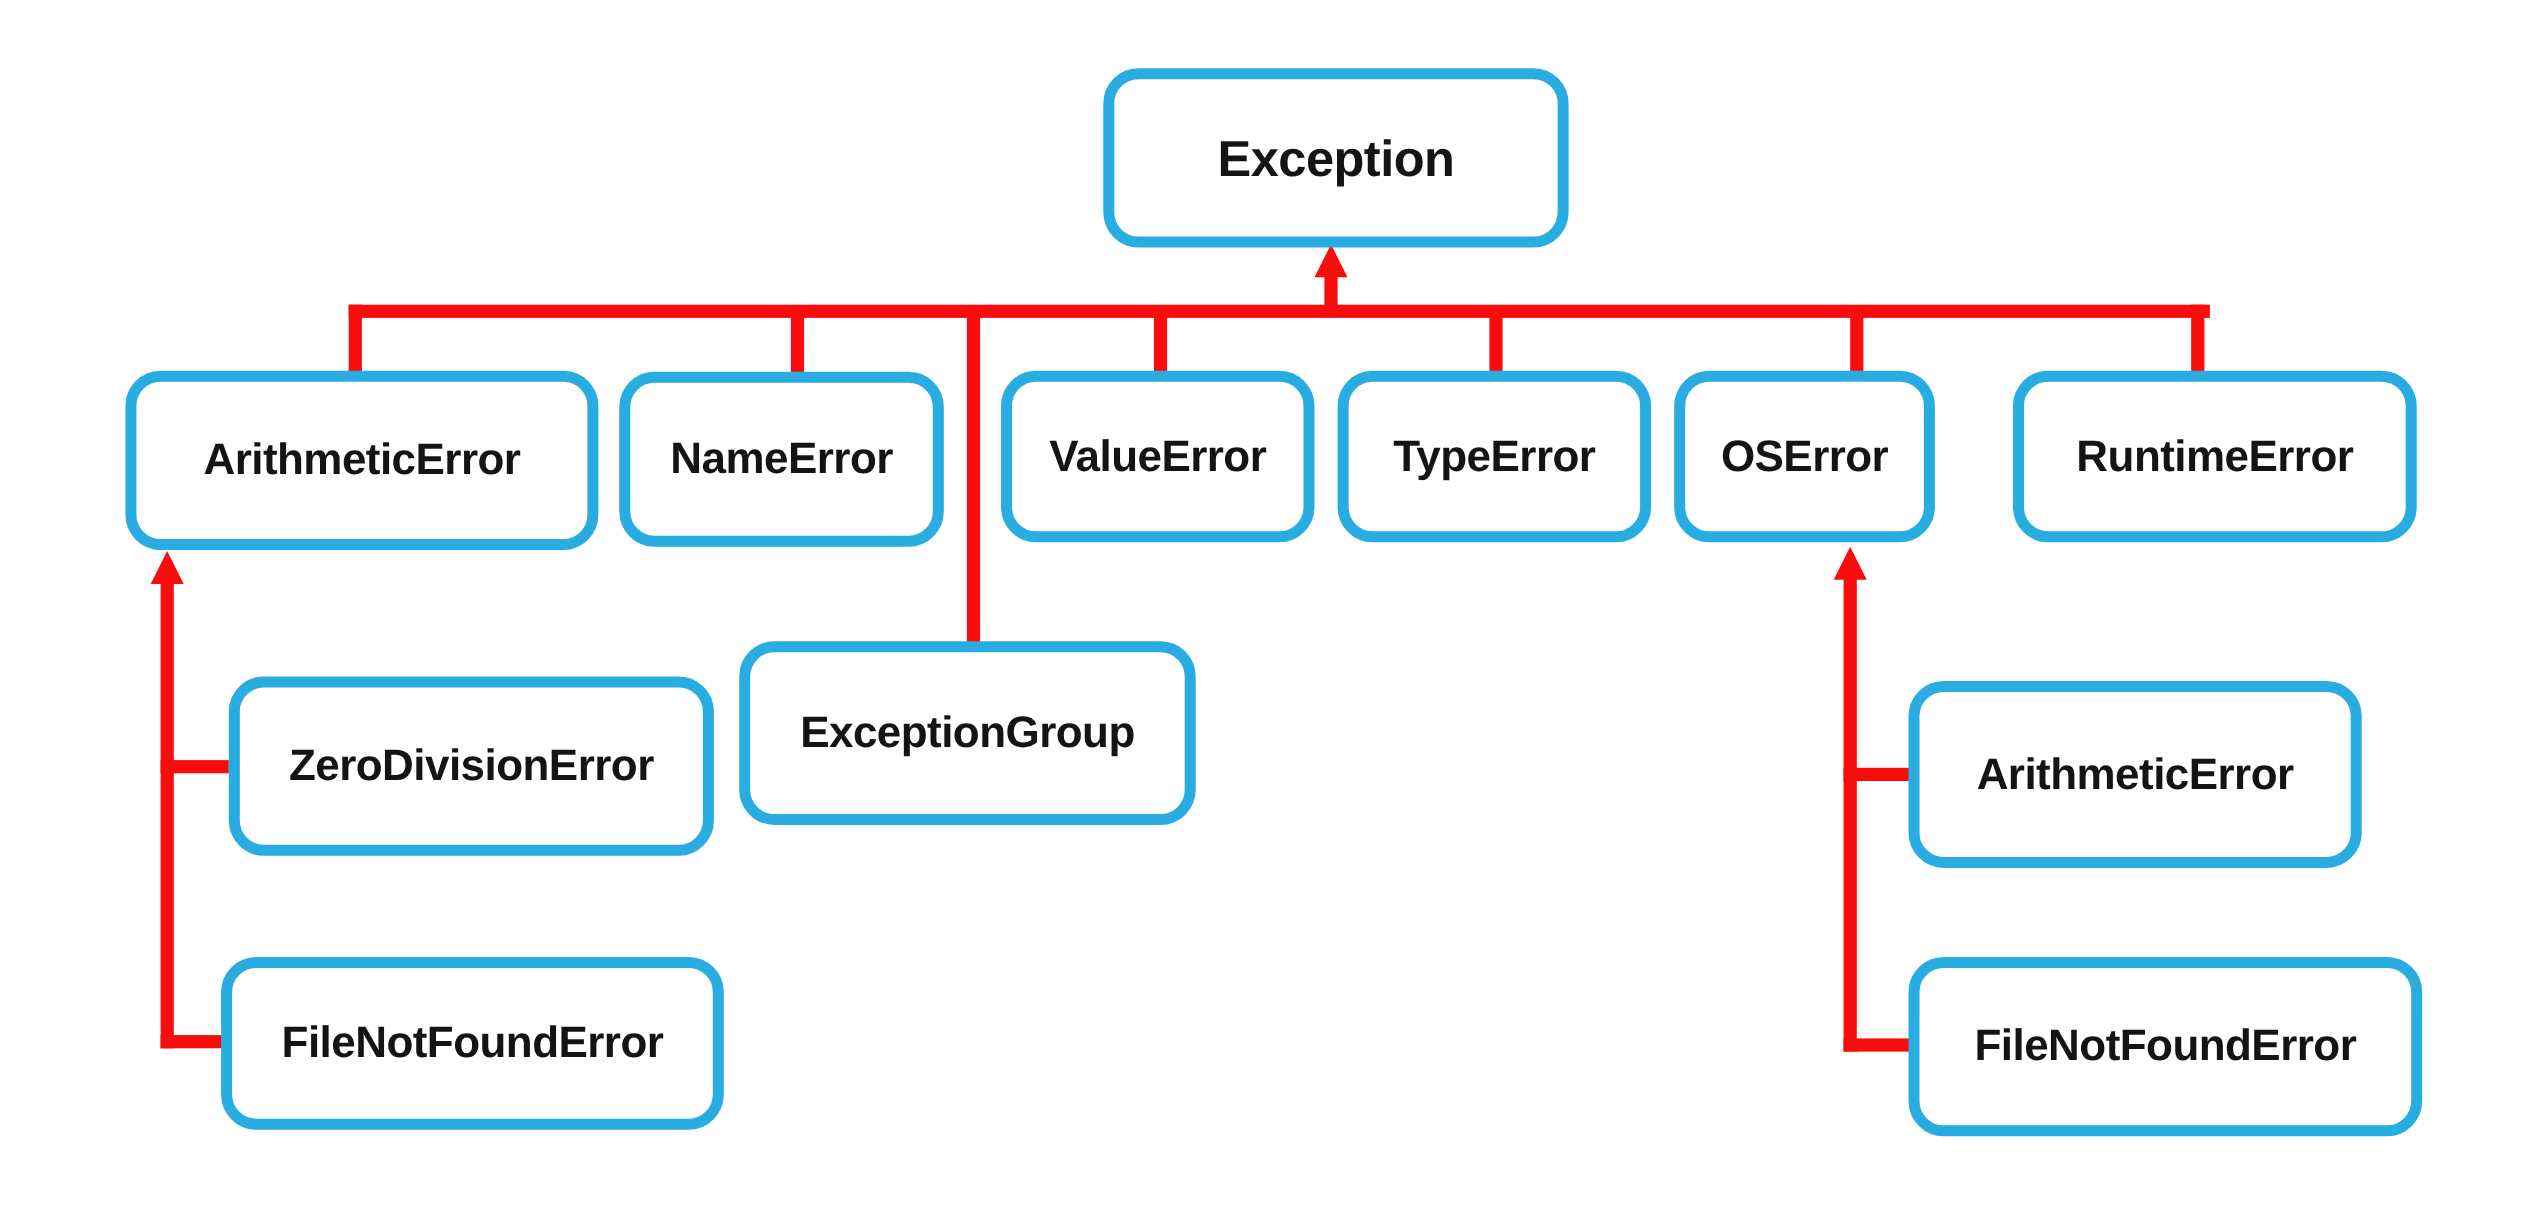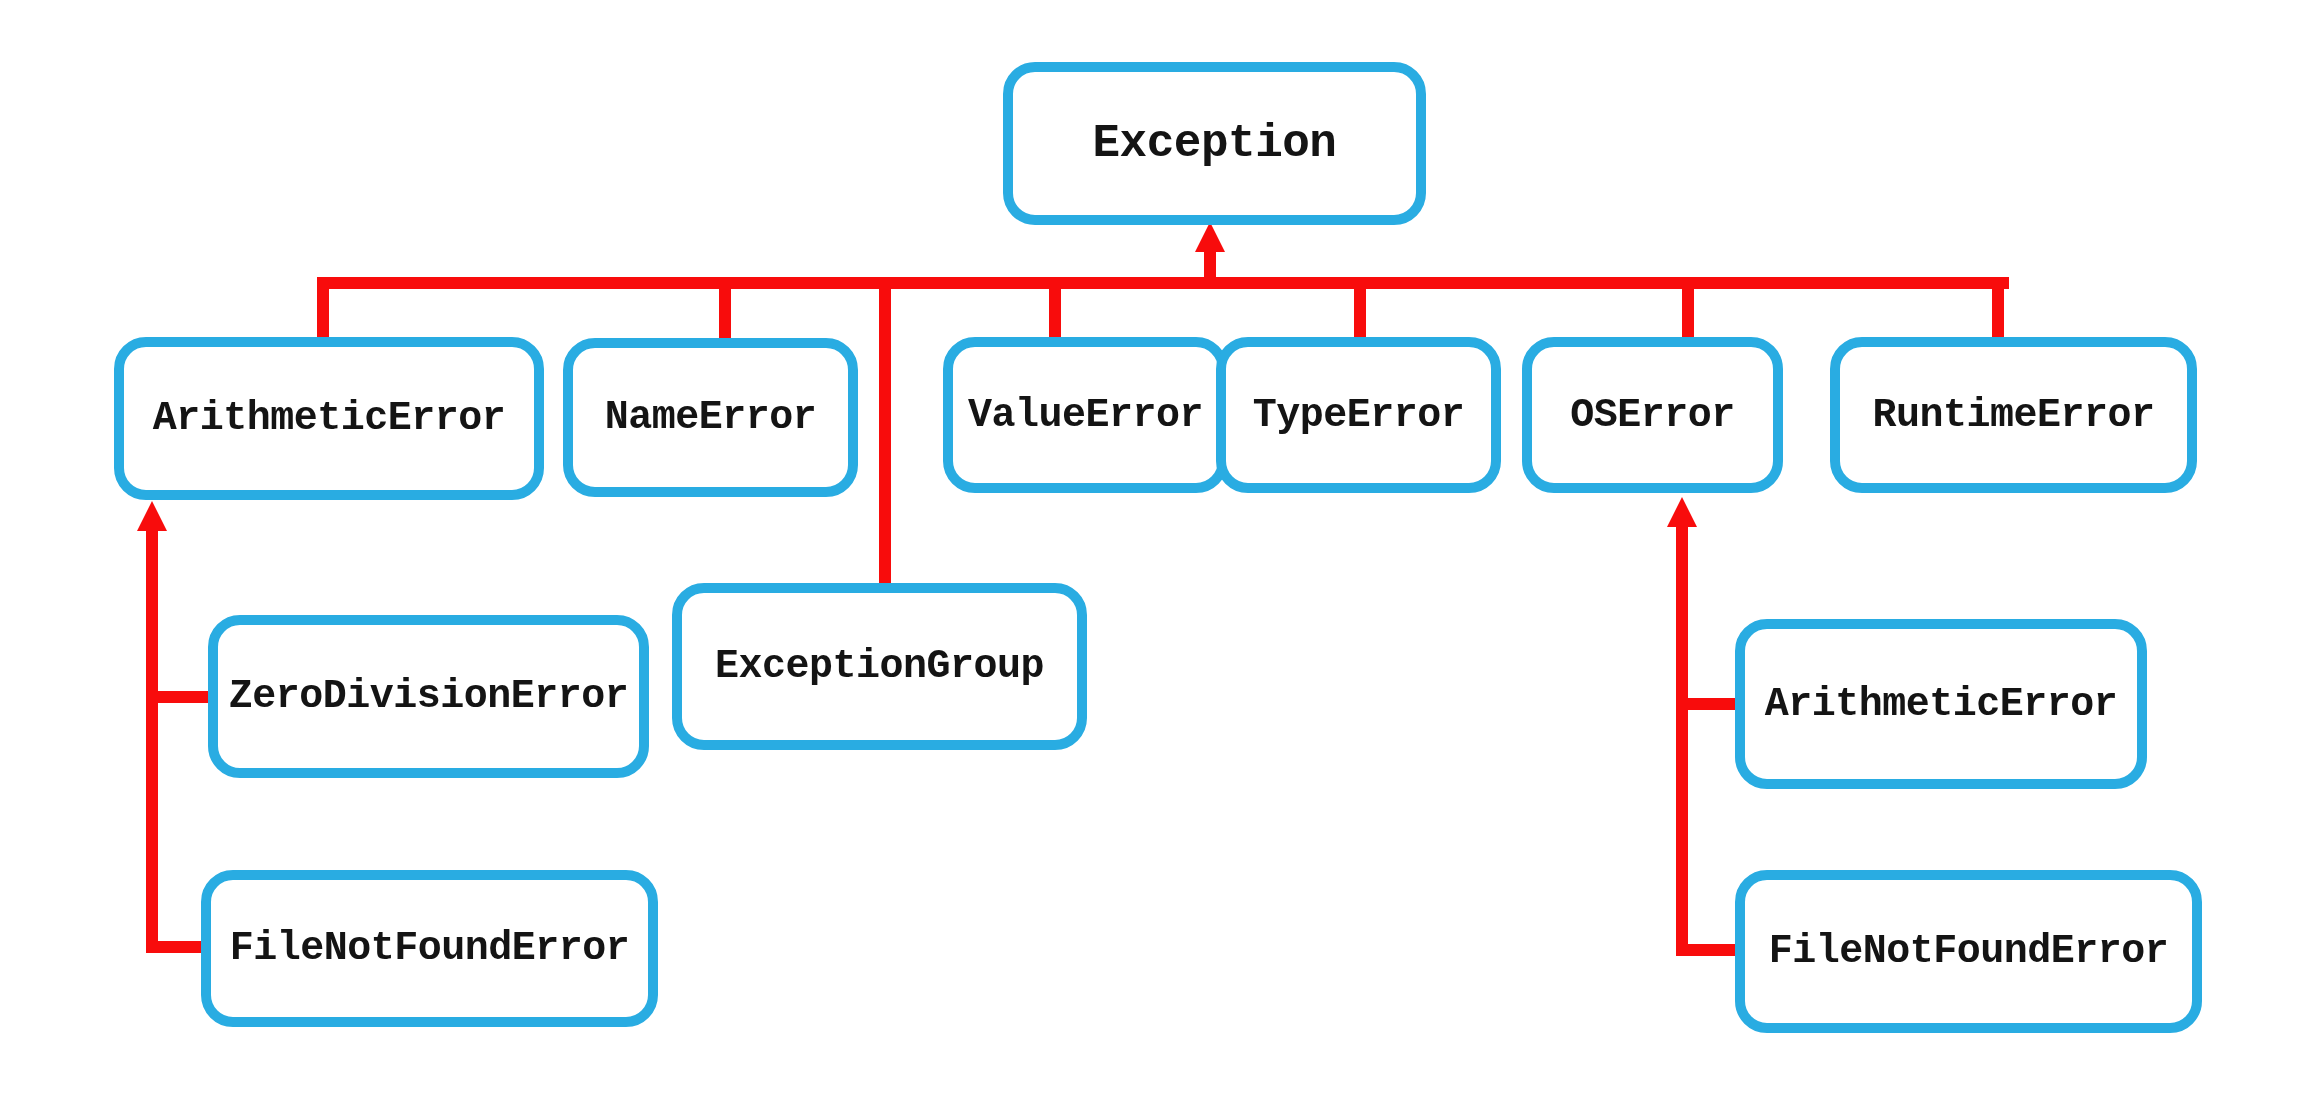--- a/index.html
+++ b/index.html
@@ -12,21 +12,21 @@
     margin: 0;
     padding: 0;
     background: var(--background);
   }
   .canvas {
     position: relative;
     width: 2300px;
     height: 1096px;
     background: var(--background);
     overflow: hidden;
-    font-family: Liberation Mono, monospace;
+    font-family: Liberation Sans, sans-serif;
   }
   .node {
     position: absolute;
     box-sizing: border-box;
     background: #ffffff;
     border: 10px solid var(--box-border);
     border-radius: 32px;
     display: flex;
     align-items: center;
     justify-content: center;
@@ -49,23 +49,23 @@
     border-left: 15px solid transparent;
     border-right: 15px solid transparent;
     border-bottom: 30px solid var(--connector);
     z-index: 1;
   }
 
   
   .n-exception        { left: 1003px; top:  62px; width: 423px; height: 163px; font-size: 46px; }
   .n-arithmetic       { left:  114px; top: 337px; width: 430px; height: 163px; }
   .n-name             { left:  563px; top: 338px; width: 295px; height: 159px; }
-  .n-value            { left:  910px; top: 337px; width: 285px; height: 156px; margin-left: 33px; }
+  .n-value            { left:  910px; top: 337px; width: 285px; height: 156px; }
   .n-type             { left: 1216px; top: 337px; width: 285px; height: 156px; }
-  .n-os               { left: 1522px; top: 337px; width: 261px; height: 156px; }
+  .n-os               { left: 1522px; top: 337px; width: 237px; height: 156px; }
   .n-runtime          { left: 1830px; top: 337px; width: 367px; height: 156px; }
   .n-group            { left:  672px; top: 583px; width: 415px; height: 167px; }
   .n-zerodivision     { left:  208px; top: 615px; width: 441px; height: 163px; }
   .n-floatingpoint    { left:  201px; top: 870px; width: 457px; height: 157px; }
   .n-permission       { left: 1735px; top: 619px; width: 412px; height: 170px; }
   .n-filenotfound     { left: 1735px; top: 870px; width: 467px; height: 163px; }
 
   
   .e-bus              { left:  317px; top: 277px; width: 1692px; height: 12px; }
   .e-drop-arithmetic  { left:  317px; top: 277px; width: 12px;  height: 65px; }

